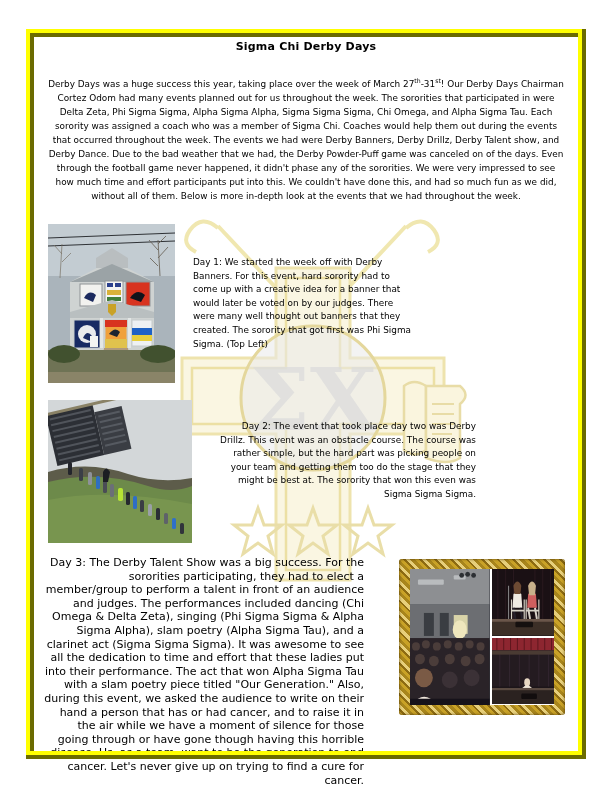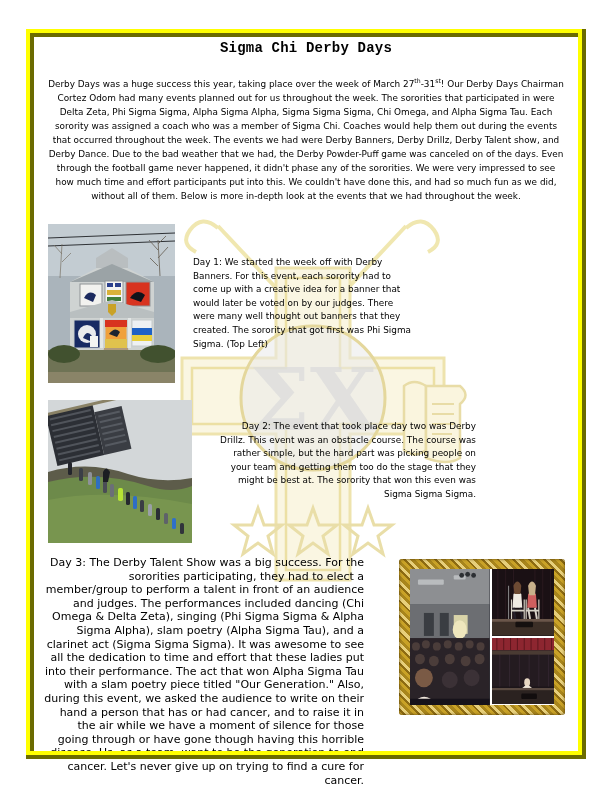--- a/index.html
+++ b/index.html
@@ -62,25 +62,24 @@
     height: 792px;
     z-index: 2;
   }
 
   .doc-title {
     position: absolute;
     left: 40px;
     top: 40px;
     width: 532px;
     text-align: center;
-    font-size: 14px;
+    font-size: 11px;
     font-weight: bold;
     color: #000000;
     letter-spacing: 0.2px;
-    font-family: Liberation Mono, monospace;
   }
 
   .intro {
     position: absolute;
     left: 47px;
     top: 65px;
     width: 518px;
     text-align: center;
     font-size: 8.9px;
     line-height: 14.05px;
@@ -296,21 +295,21 @@
 
       <rect x="42" y="112" width="8" height="11" fill="#f3f4f1"></rect>
 
       <rect y="126" width="127" height="33" fill="#6f7355"></rect>
       <ellipse cx="16" cy="130" rx="16" ry="9" fill="#41512f"></ellipse>
       <ellipse cx="110" cy="130" rx="18" ry="9" fill="#41512f"></ellipse>
       <rect y="148" width="127" height="11" fill="#8a8468"></rect>
     </svg>
   </div>
 
-  <div class="day1-text">Day 1: We started the week off with Derby Banners. For this event, each sorority had to come up with a creative idea for a banner that would later be voted on by our judges. There were many well thought out banners that they created. The sorority that got first was Phi Sigma Sigma. (Top Left)</div>
+  <div class="day1-text">Day 1: We started the week off with Derby Banners. For this event, hard sorority had to come up with a creative idea for a banner that would later be voted on by our judges. There were many well thought out banners that they created. The sorority that got first was Phi Sigma Sigma. (Top Left)</div>
 
   <div class="photo-day2">
     <svg viewBox="0 0 144 143" preserveAspectRatio="none" xmlns="http://www.w3.org/2000/svg">
       <rect width="144" height="143" fill="#cfd4d6"></rect>
 
       <rect width="144" height="80" fill="#d3d7d9"></rect>
 
       <g transform="rotate(-13 60 45)">
         <rect x="6" y="2" width="48" height="52" fill="#2c2f35"></rect>
         <rect x="54" y="10" width="28" height="44" fill="#3a3d43"></rect>

